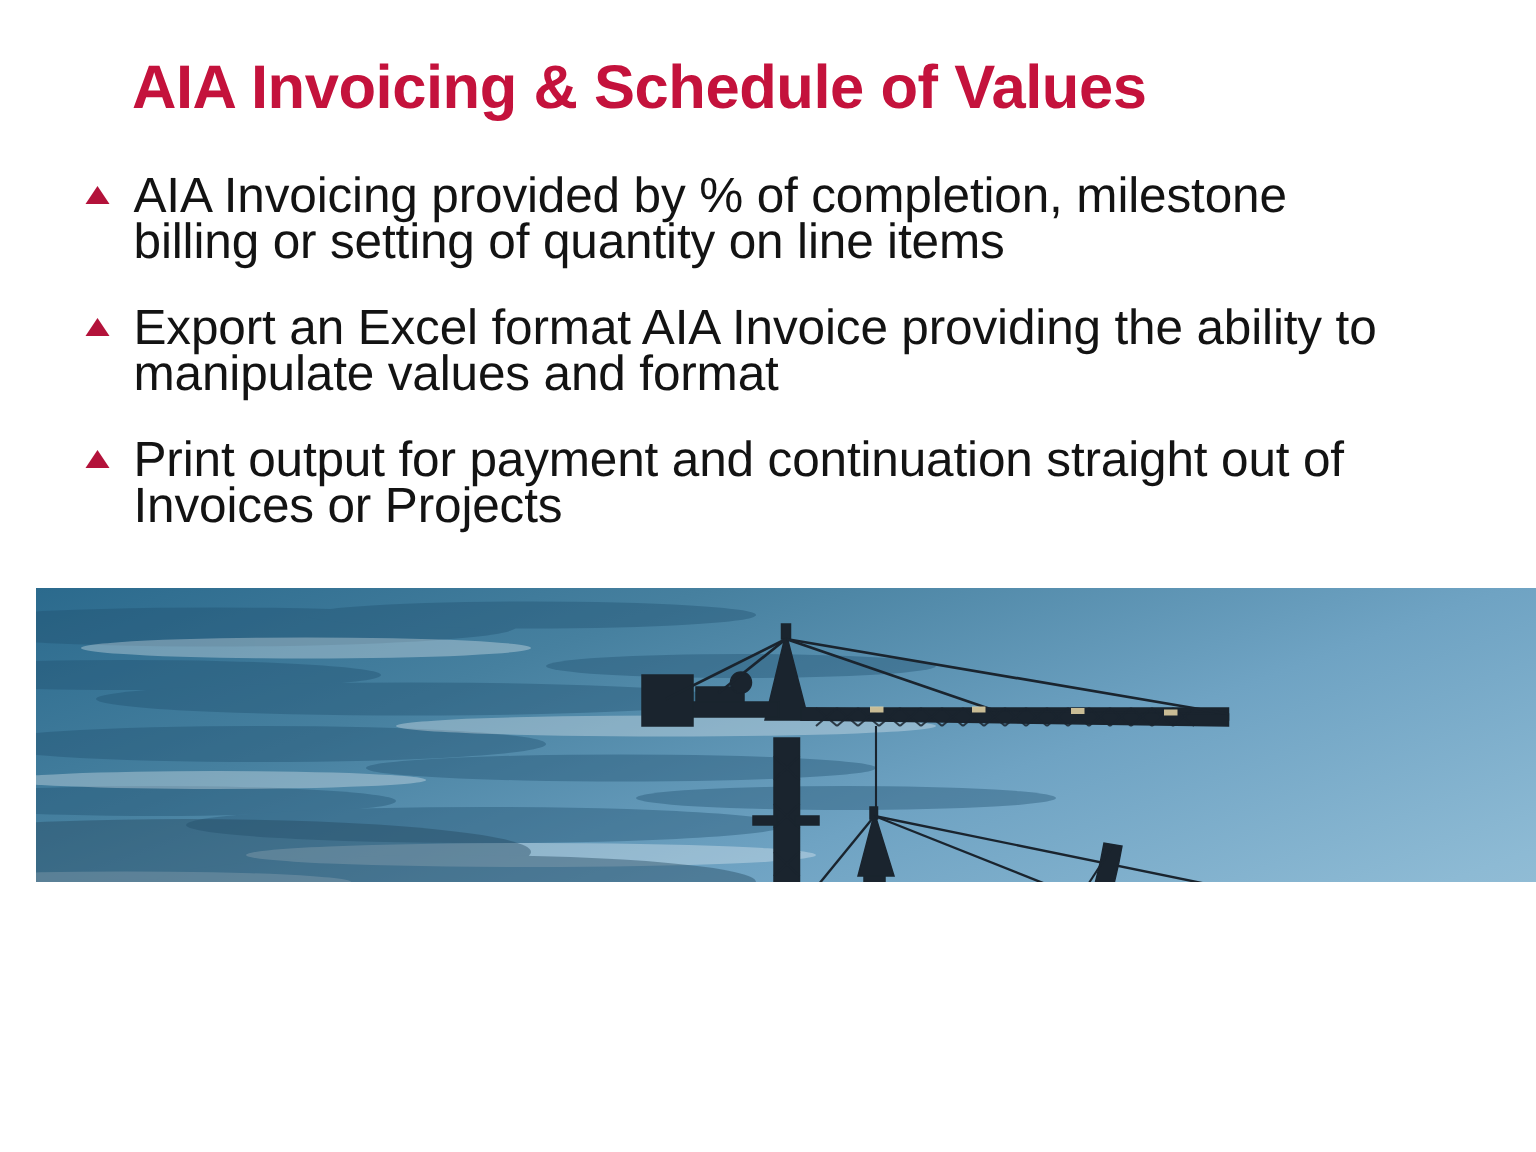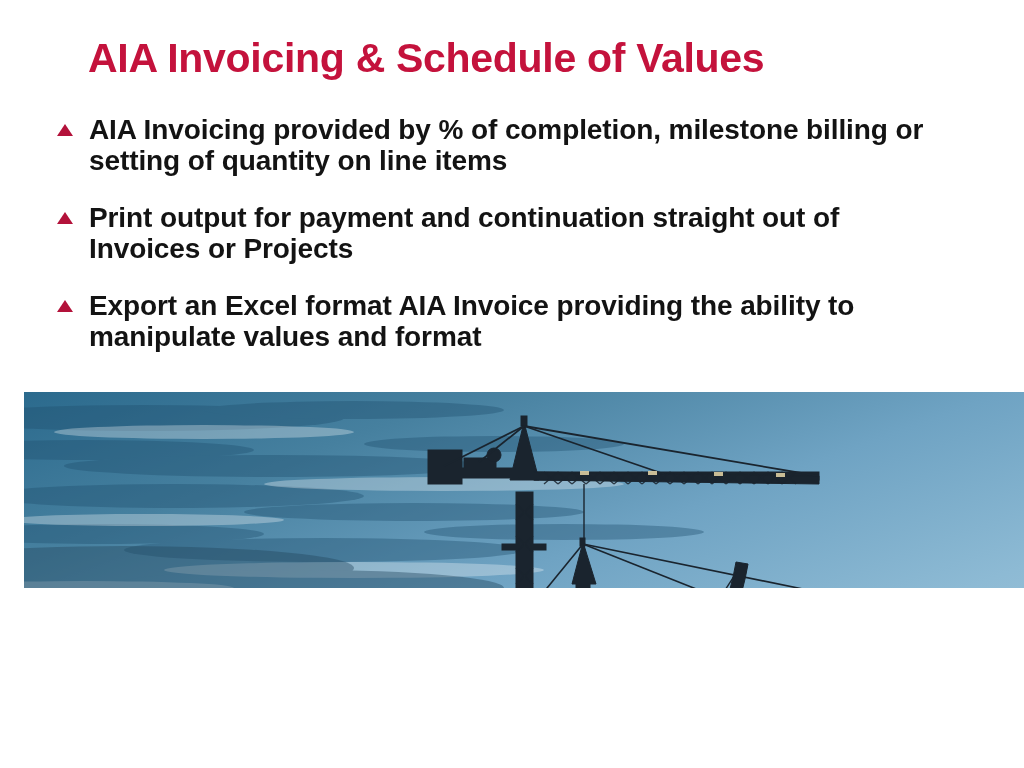--- a/index.html
+++ b/index.html
@@ -54,24 +54,24 @@
     position: absolute;
     left: 3px;
     top: 10px;
     width: 0;
     height: 0;
     border-left: 8px solid transparent;
     border-right: 8px solid transparent;
     border-bottom: 12px solid #B3123A;
   }
   .bullet-text {
-    font-size: 28px;
+    font-size: 33px;
     line-height: 31px;
     color: #131313;
-    font-weight: bold;
+    font-weight: normal;
     letter-spacing: -0.1px;
     display: block;
     max-width: 855px;
   }
 
   
   .photo {
     position: absolute;
     left: 0;
     top: 392px;
@@ -138,26 +138,26 @@
 
   <div class="bullet-list">
 
     <div class="bullet-item">
       <span class="bullet-marker"></span>
       <span class="bullet-text">AIA Invoicing  provided by % of completion, milestone billing or setting of quantity on line items</span>
     </div>
 
     <div class="bullet-item">
       <span class="bullet-marker"></span>
-      <span class="bullet-text">Print output for payment and continuation straight out of Invoices or Projects</span>
+      <span class="bullet-text">Export an Excel format AIA Invoice providing the ability to manipulate values and format</span>
     </div>
 
     <div class="bullet-item">
       <span class="bullet-marker"></span>
-      <span class="bullet-text">Export an Excel format AIA Invoice providing the ability to manipulate values and format</span>
+      <span class="bullet-text">Print output for payment and continuation straight out of Invoices or Projects</span>
     </div>
 
   </div>
 
   <div class="photo">
     <svg viewBox="0 0 1024 376" preserveAspectRatio="none" aria-hidden="true">
       <defs>
         <linearGradient id="skyGrad" x1="0" y1="0" x2="1" y2="1">
           <stop offset="0%" stop-color="#2B6A8D"></stop>
           <stop offset="22%" stop-color="#46809F"></stop>

